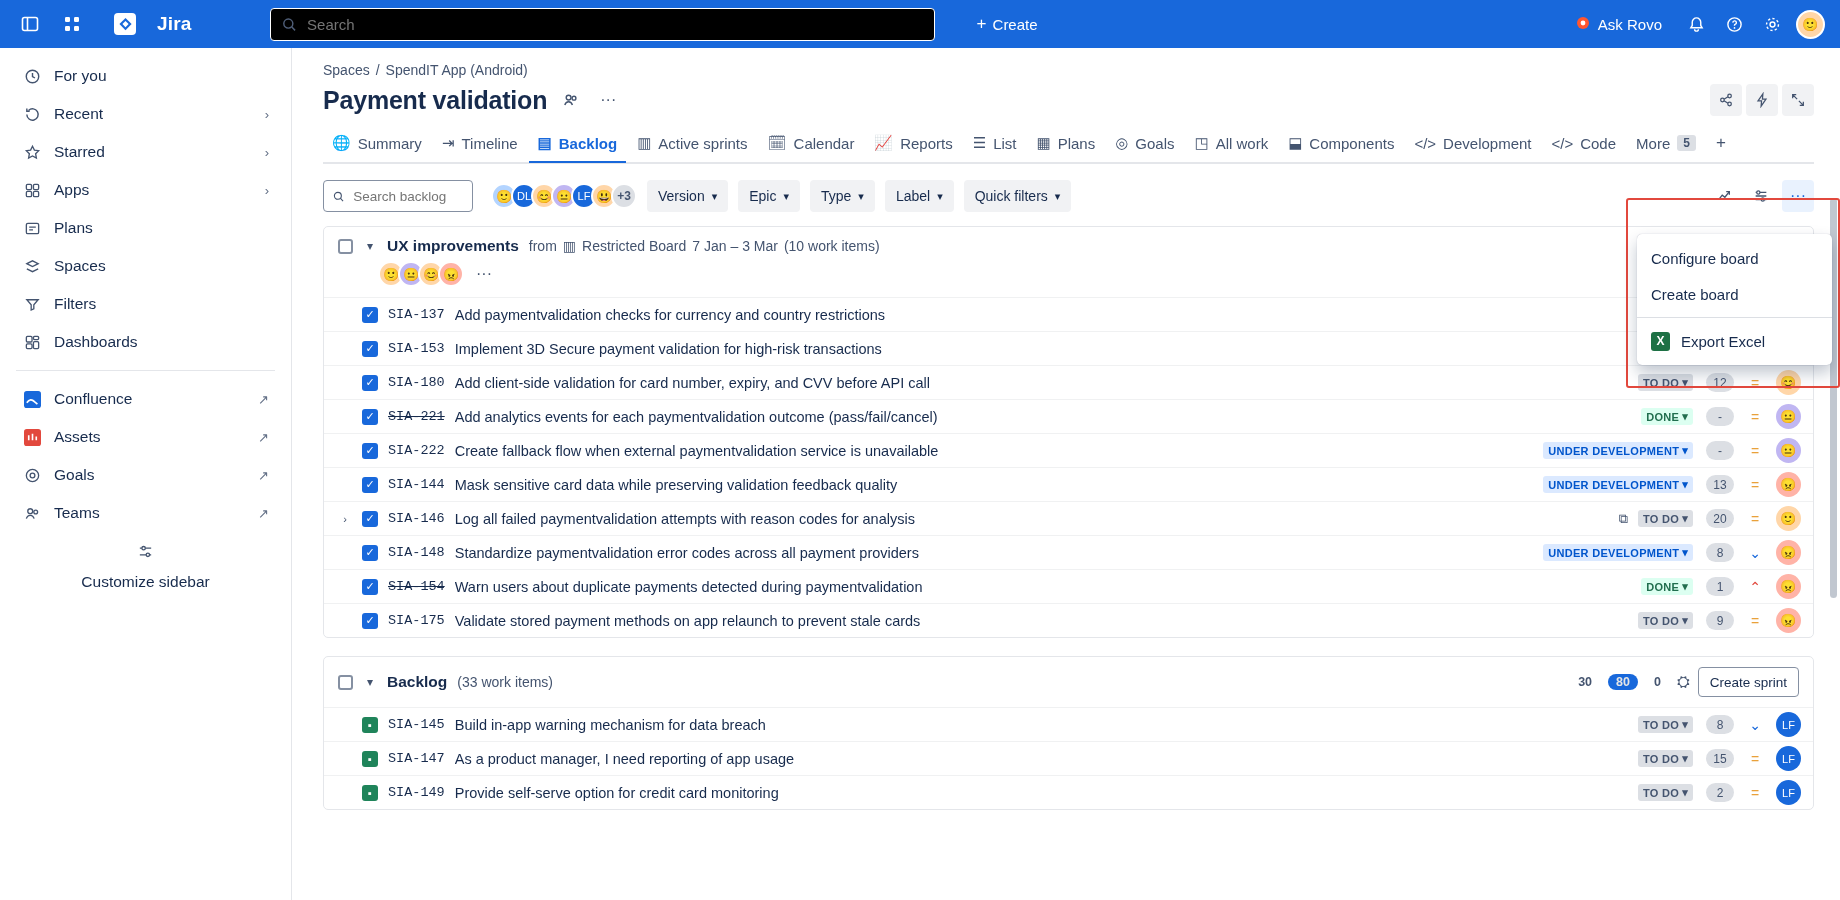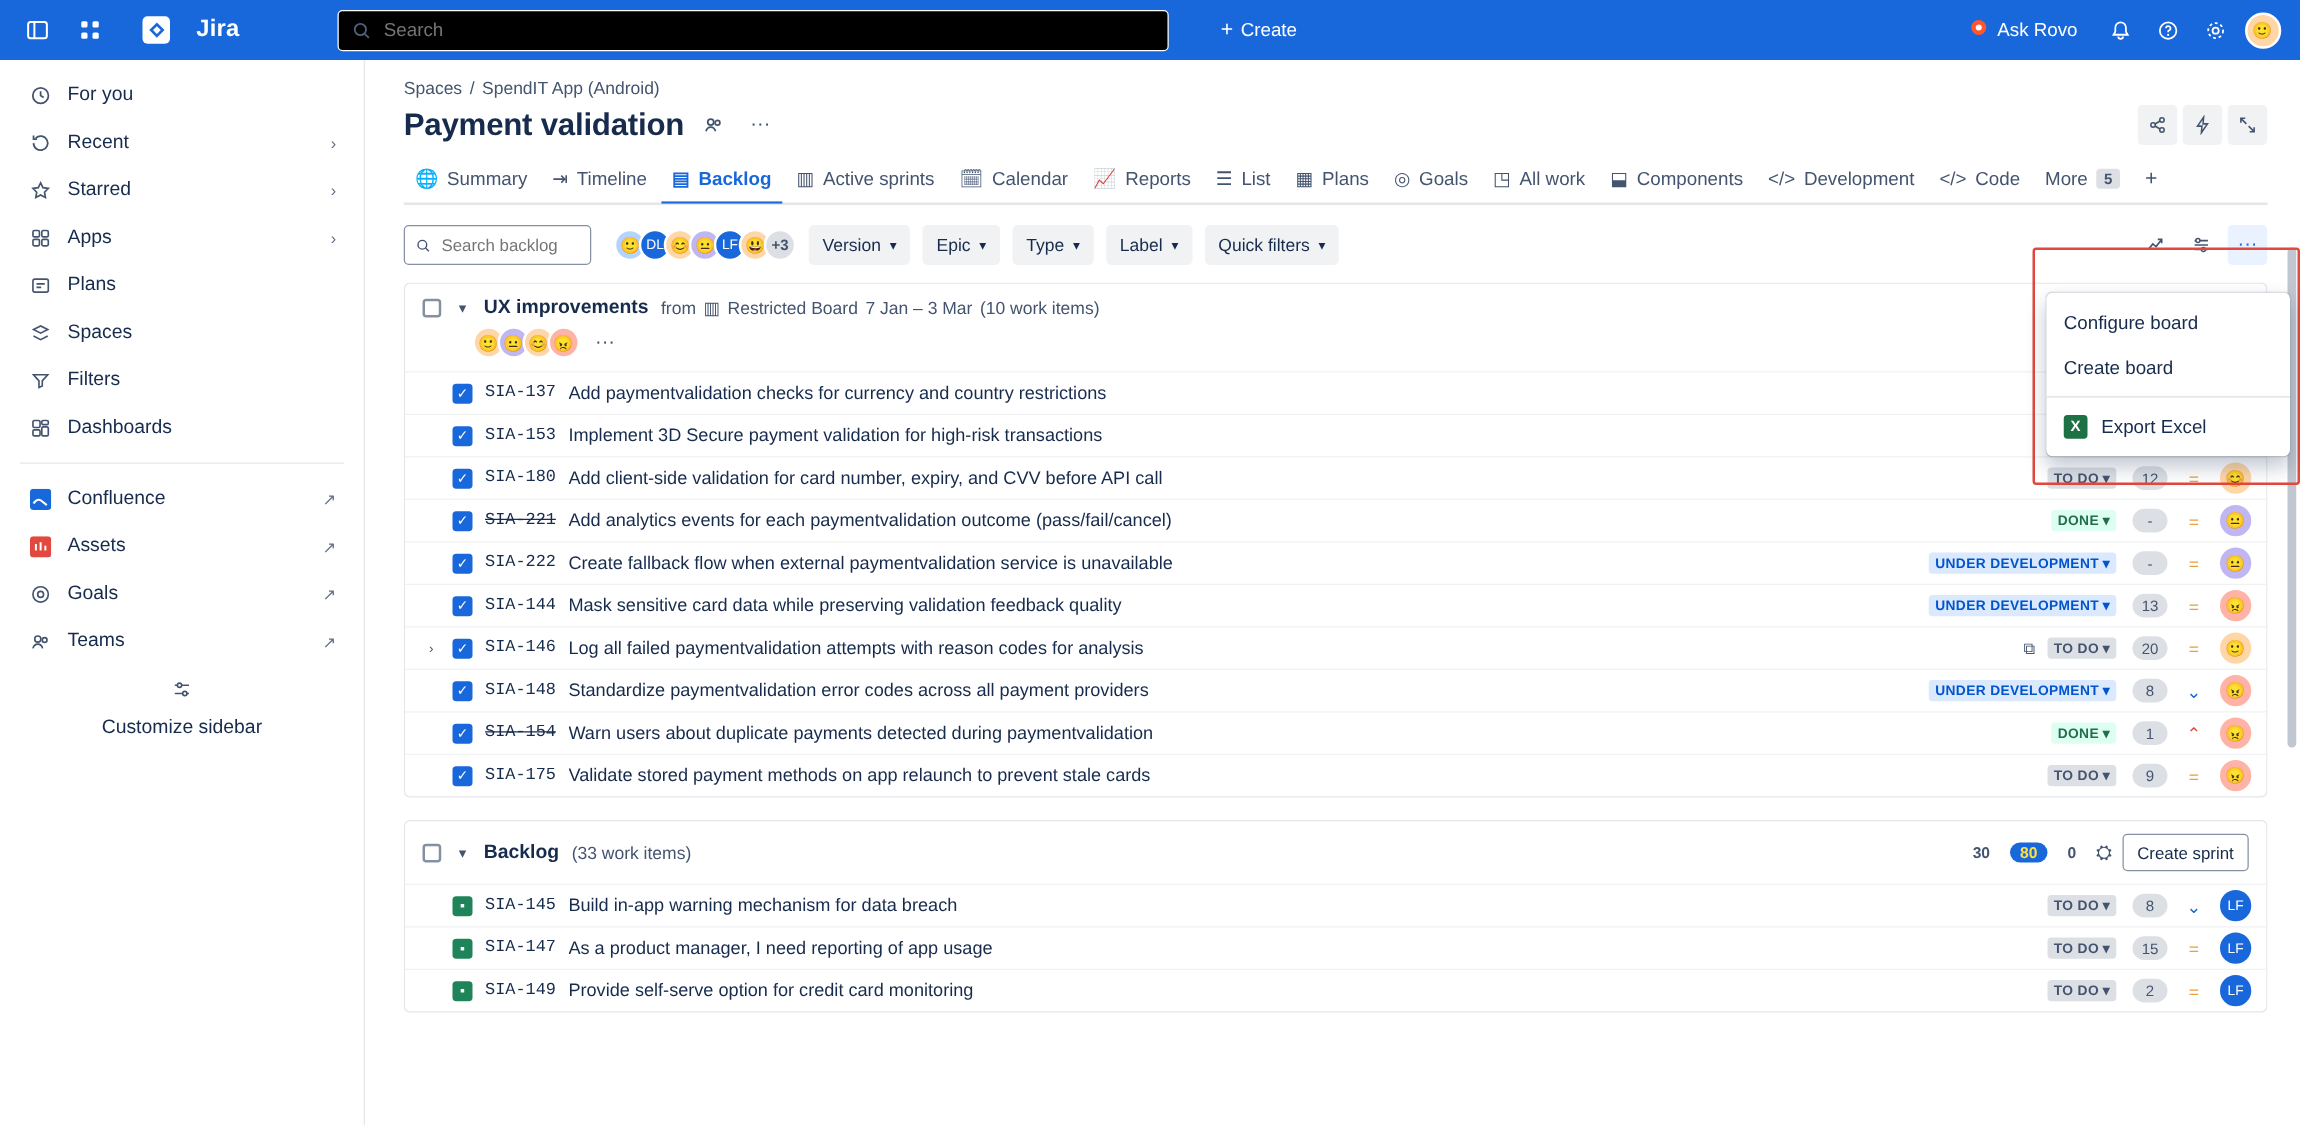--- a/index.html
+++ b/index.html
@@ -172,21 +172,21 @@
   }
   .section-head { display: flex; align-items: center; padding: 10px 14px 6px 14px; gap: 10px; }
   .chk {
     width: 15px; height: 15px; border: 2px solid #8590A2; border-radius: 3px; cursor: pointer;
   }
   .caret { color: #44546F; font-size: 12px; cursor: pointer; width: 14px; text-align: center;}
   .sec-title { font-weight: 700; font-size: 15.5px; }
   .sec-meta { font-size: 14px; color: #44546F; display: flex; align-items: center; gap: 6px; }
   .sec-right { margin-left: auto; display: flex; align-items: center; gap: 8px; text-align: right; }
   .pill { font-size: 12.5px; border-radius: 10px; padding: 1px 8px; font-weight: 600; }
-  .pill.blue { background: #1868DB; color: #fde047; }
+  .pill.blue { background: #1868DB; color: #e5e5e5; }
   .pill.plain { color: #44546F; }
   .sec-avatars { display: flex; align-items: center; padding: 0 14px 10px 54px; gap: 0; }
   .btn-outline {
     height: 30px; padding: 0 11px; border: 1px solid #8590A2; border-radius: 4px;
     font-size: 13.5px; color: #172B4D; display: flex; align-items: center; cursor: pointer; background:#fff;
   }
 
   
   .row {
     display: flex; align-items: center; height: 34px; padding: 0 12px 0 14px;

